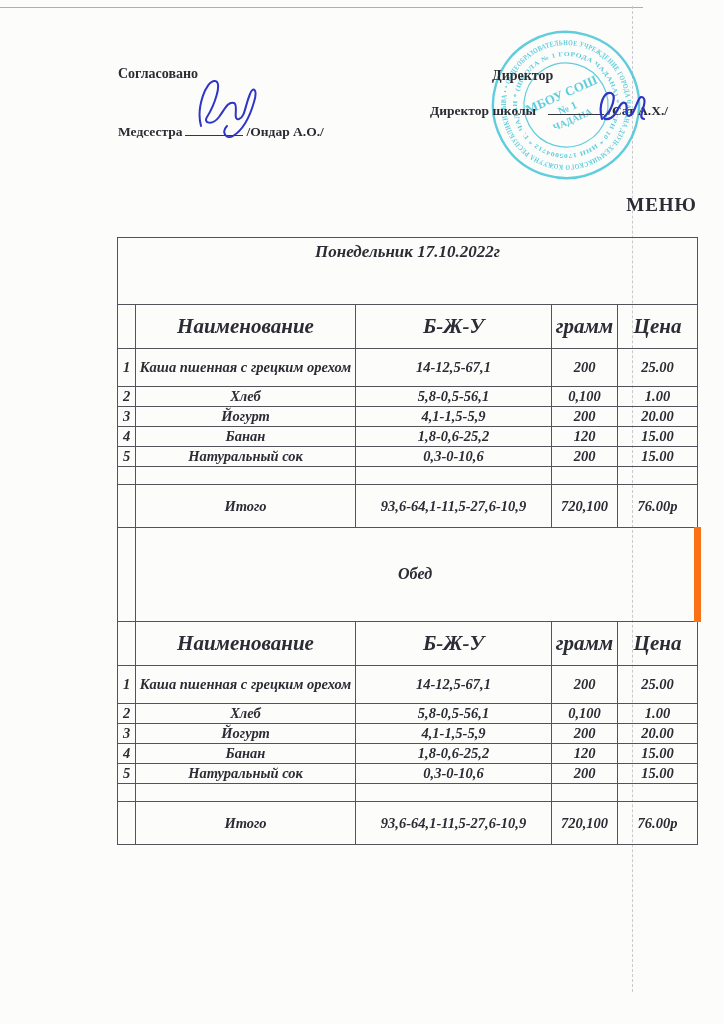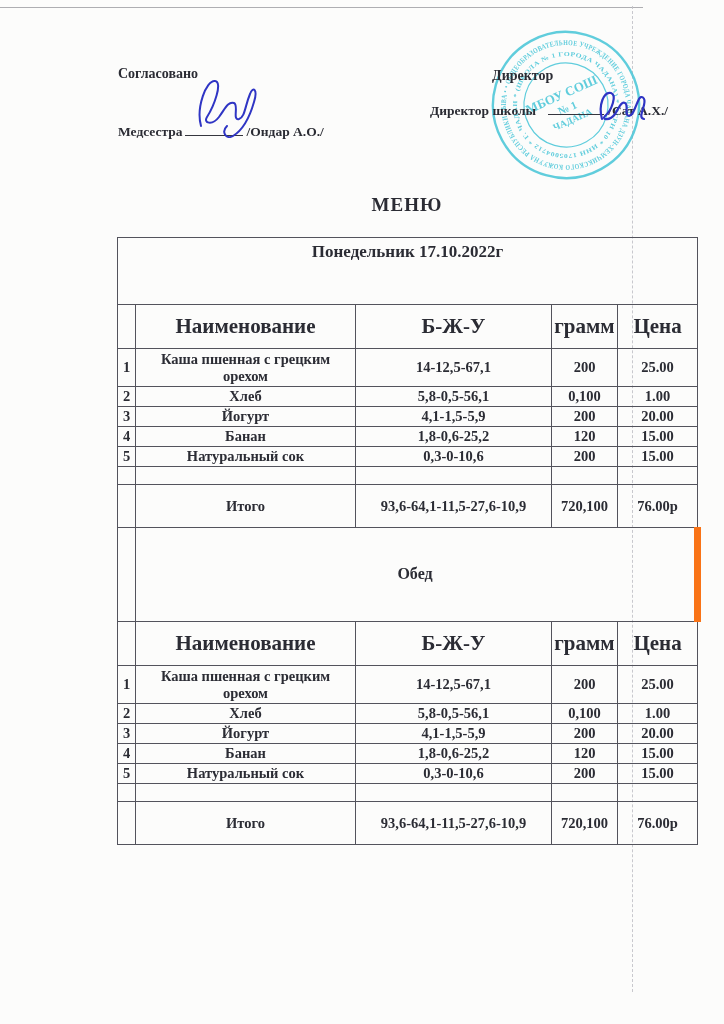--- a/index.html
+++ b/index.html
@@ -14,26 +14,26 @@
   .fold-line{position:absolute;left:632px;top:6px;height:986px;width:0;border-left:1px dashed #c3c3c9;opacity:.9;}
   
   .appr-title{position:absolute;font-weight:bold;font-size:14px;white-space:nowrap;}
   .appr-line{position:absolute;font-weight:bold;font-size:13.5px;white-space:nowrap;}
   .sig-underline{display:inline-block;height:12px;border-bottom:1.3px solid #35363e;vertical-align:baseline;}
   .u-left{width:58px;margin:0 4px 0 2px;}
   .u-right{width:56px;margin:0 4px 0 12px;}
   .signature{position:absolute;}
   .stamp{position:absolute;left:487px;top:26px;opacity:.82;}
   
-  .menu-title{position:absolute;left:117px;top:194px;width:580px;text-align:center;
+  .menu-title{position:absolute;left:117px;top:194px;width:580px;text-align:right;
     font-size:19px;font-weight:bold;letter-spacing:1px;}
   
   .menu-table{
     position:absolute;left:117px;top:237px;width:580px;
-    border-collapse:collapse;table-layout:fixed;
+    border-collapse:collapse;table-layout:fixed;font-style:italic;
   }
   .menu-table td,.menu-table th{
     border:1px solid #53535c;
     font-weight:bold;text-align:center;vertical-align:middle;
     font-size:14.5px;line-height:1.16;padding:0 2px;color:#2b2c34;
     overflow:hidden;
   }
   .row-title td{height:62px;vertical-align:top;font-size:17px;padding-top:4px;}
   .row-head th{height:43px;font-size:21px;}
   .c-gram{word-break:break-all;padding:0 12px;}

